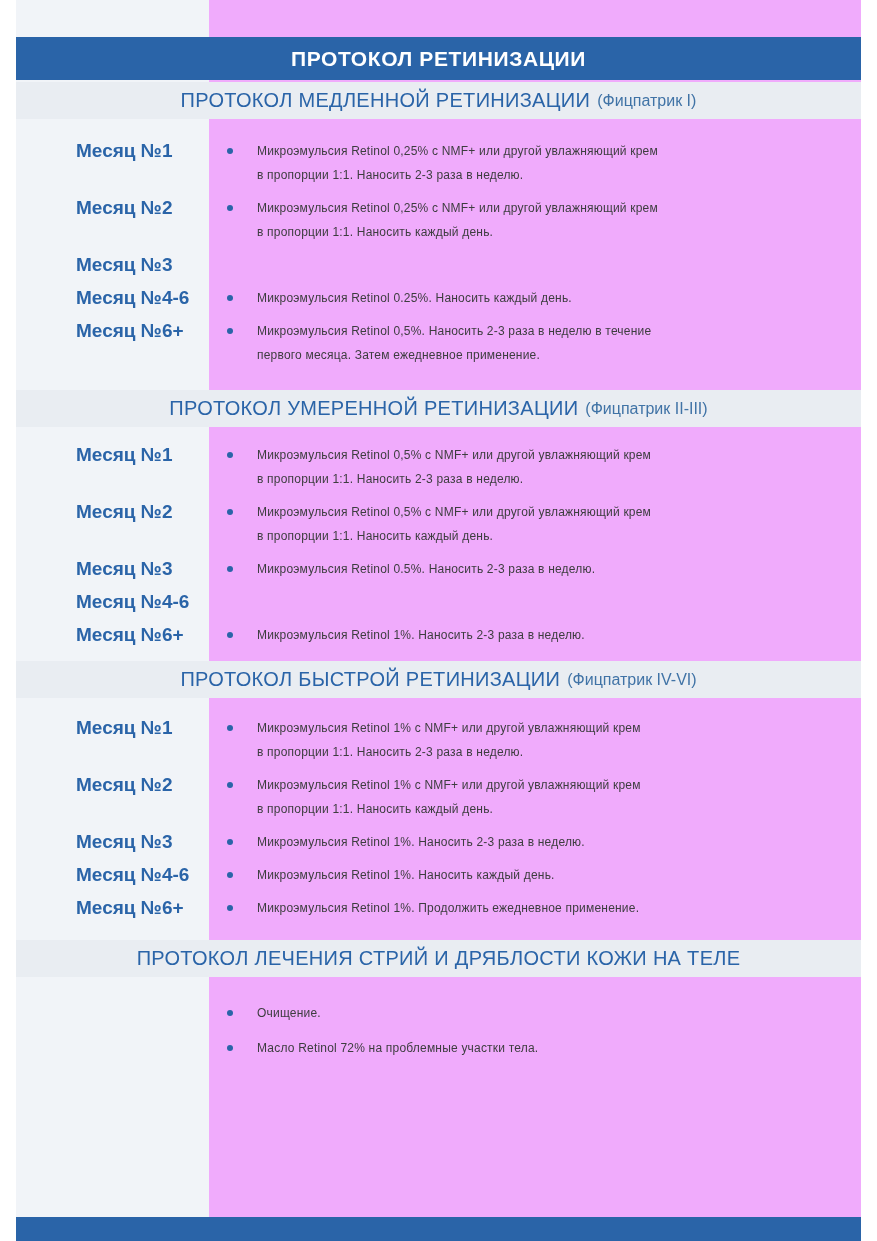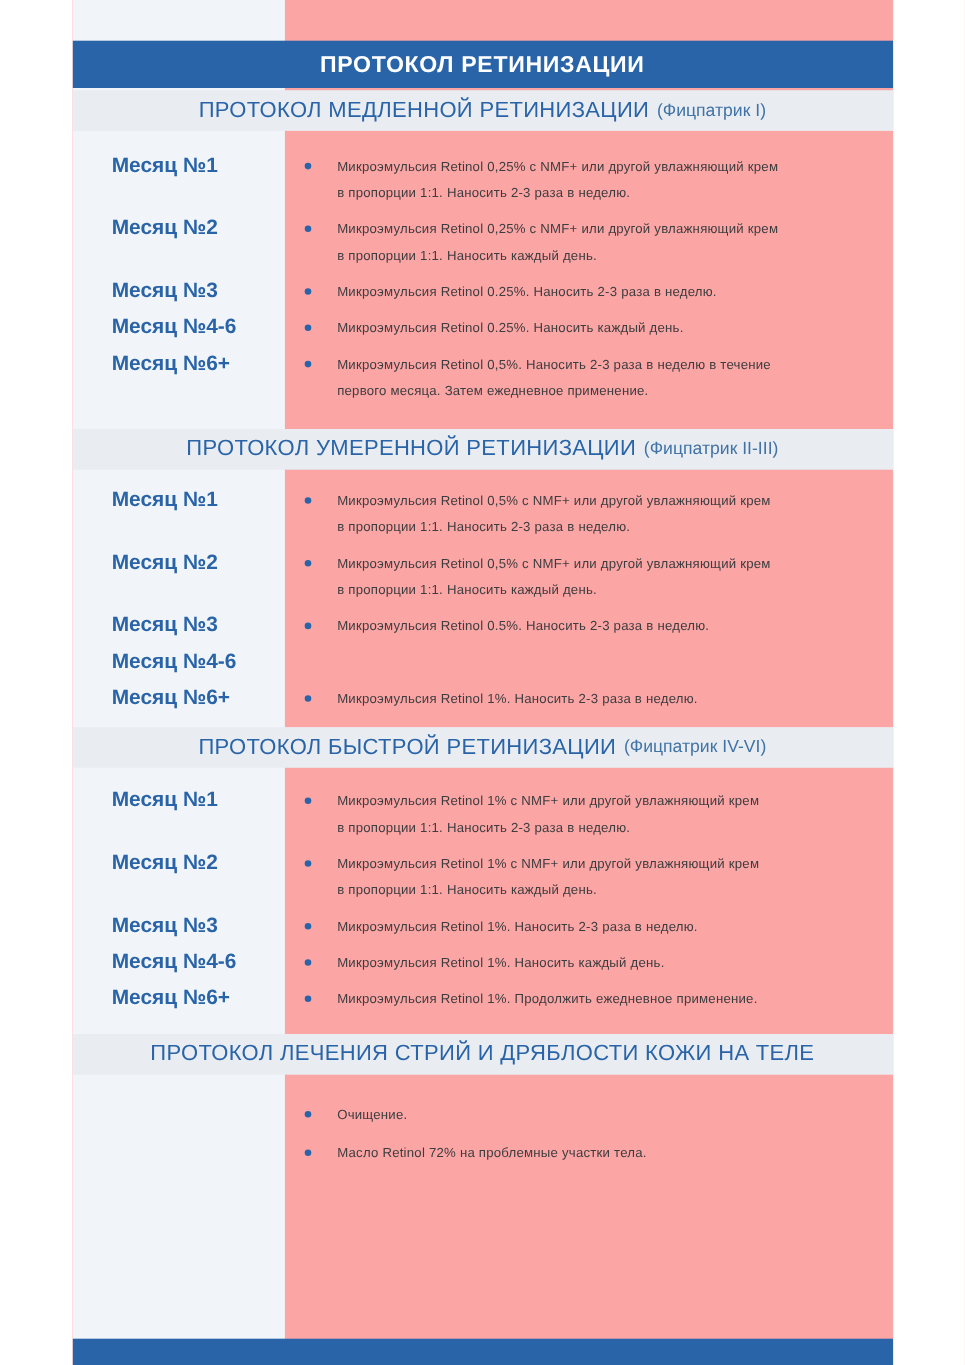--- a/index.html
+++ b/index.html
@@ -1,21 +1,21 @@
 <!DOCTYPE html>
 <html lang="ru" style="--primary-blue: #2a64a8; --heading-blue: #2a64a8; --subtitle-blue: #4073a6; --band-bg: #e9edf2; --rail-bg: #f1f4f8; --body-text: #3d3d3f; --header-text: #ffffff;"><head>
 <meta charset="utf-8">
 <style>
   html,body { margin:0; padding:0; background:#ffffff; }
   * { box-sizing:border-box; }
   .page {
     position:relative;
-    width:746px; height:1241px;
+    width:845px; height:1241px;
     margin:0 auto;
-    background:#fca5a5;
+    background:#f0abfc;
     overflow:hidden;
     font-family:"Liberation Sans","DejaVu Sans",sans-serif;
   }
   .left-rail {
     position:absolute; left:0; top:0;
     width:193px; height:100%;
     background:var(--rail-bg,#f1f4f8);
     z-index:0;
   }
   .content { position:relative; z-index:1; }
@@ -48,21 +48,21 @@
   .band-subtitle:empty { display:none; }
   .rows { padding:18px 0 11px; }
   .rows.s1 { padding:20px 0 14px; }
   .rows.s2 { padding:16px 0 5px; }
   .rows.s3 { padding:18px 0 11px; }
   .rows.s4 { padding:24px 0 10px; }
   .row { display:flex; align-items:flex-start; margin-bottom:9px; }
   .rows.s4 .row { margin-bottom:11px;align-items:center; }
   .row-label {
     flex:0 0 193px;
-    padding-left:36px;
+    padding-left:60px;
     font-size:19px; font-weight:bold;
     line-height:24px;
     color:var(--heading-blue,#2a64a8);
   }
   .row-content {
     flex:1;
     position:relative;
     margin-left:18px;
     padding-left:18px;
     max-width:620px;
@@ -116,24 +116,20 @@
       <div class="row">
         <div class="row-label">Месяц №2</div>
         <div class="row-content">
           <span class="dot"></span>
           <span class="txt">Микроэмульсия Retinol 0,25% с NMF+ или другой увлажняющий крем
 в пропорции 1:1. Наносить каждый день.</span>
         </div>
       </div>
       <div class="row">
         <div class="row-label">Месяц №3</div>
-        <div class="row-content">
-          <span class="dot"></span>
-          <span class="txt">Микроэмульсия Retinol 0.25%. Наносить 2-3 раза в неделю.</span>
-        </div>
       </div>
       <div class="row">
         <div class="row-label">Месяц №4-6</div>
         <div class="row-content">
           <span class="dot"></span>
           <span class="txt">Микроэмульсия Retinol 0.25%. Наносить каждый день.</span>
         </div>
       </div>
       <div class="row">
         <div class="row-label">Месяц №6+</div>

